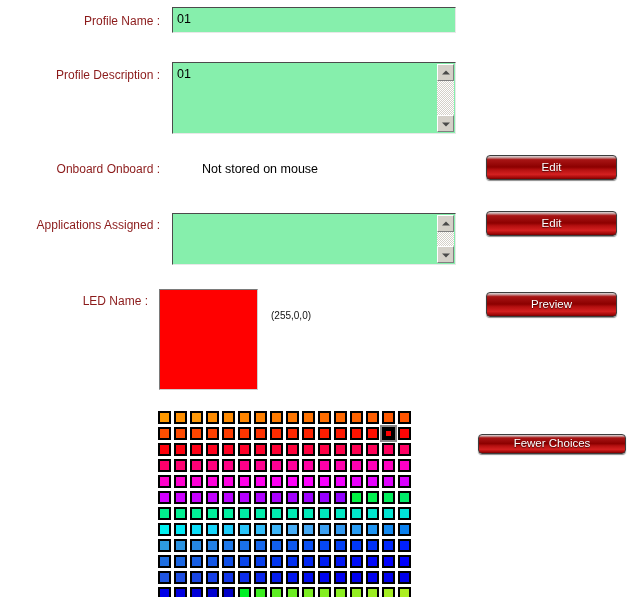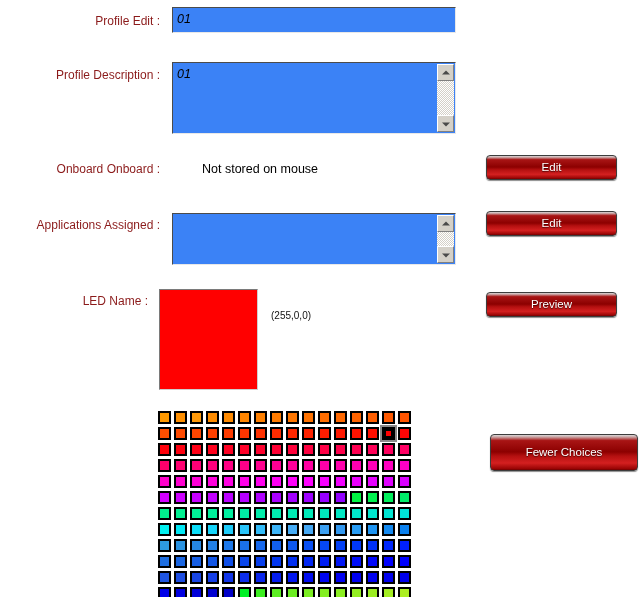--- a/index.html
+++ b/index.html
@@ -21,27 +21,26 @@
     position: absolute;
     color: #8B1A1A;
     font-size: 12px;
     text-align: right;
     white-space: nowrap;
   }
 
   
   .sunken {
     position: absolute;
-    background: #3b82f6;
+    background: #86efac;
     border-top: 1px solid #4b4b4b;
     border-left: 1px solid #4b4b4b;
     border-right: 1px solid #e8e8e8;
     border-bottom: 1px solid #e8e8e8;
     box-sizing: border-box;
-    font-style: italic;
   }
   .sunken .inner-text {
     position: absolute;
     left: 4px;
     top: 3px;
     right: 20px;
     font-size: 12.5px;
     line-height: 16px;
     color: #000;
     white-space: pre-wrap;
@@ -166,21 +165,21 @@
   .sw.sel {
     border: 2px solid #000000;
     outline: 2px solid #8a8a8a;
     outline-offset: 0px;
     box-shadow: inset 0 0 0 2px #000000;
   }
 </style>
 </head>
 <body>
 
-<div class="row-label" style="left:0; top:14px; width:160px;">Profile Edit :</div>
+<div class="row-label" style="left:0; top:14px; width:160px;">Profile Name :</div>
 
 <div class="sunken name-field" style="left:172px; top:7px; width:284px; height:26px;">
   <div class="inner-text">01</div>
 </div>
 
 <div class="row-label" style="left:0; top:68px; width:160px;">Profile Description :</div>
 
 <div class="sunken" style="left:172px; top:62px; width:284px; height:72px;">
   <div class="inner-text">01</div>
   <div class="scrollbar">
@@ -410,13 +409,13 @@
     <div class="sw" style="background: rgb(108, 238, 34);"></div>
     <div class="sw" style="background: rgb(124, 238, 34);"></div>
     <div class="sw" style="background: rgb(132, 238, 34);"></div>
     <div class="sw" style="background: rgb(140, 238, 34);"></div>
     <div class="sw" style="background: rgb(148, 238, 34);"></div>
     <div class="sw" style="background: rgb(156, 238, 34);"></div>
     <div class="sw" style="background: rgb(164, 238, 34);"></div>
     <div class="sw" style="background: rgb(172, 238, 34);"></div>
   </div>
 
-<div class="redbtn" style="left:490px; top:434px; width:148px; height:37px;">Fewer Choices</div>
+<div class="redbtn" style="left:478px; top:434px; width:148px; height:20px;">Fewer Choices</div>
 
 </body></html>

